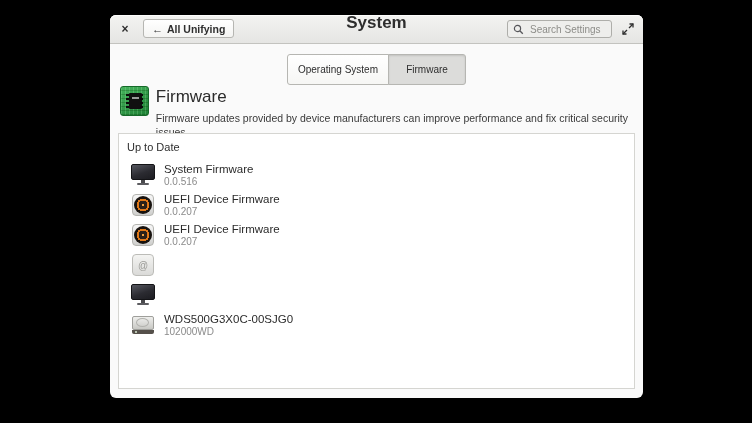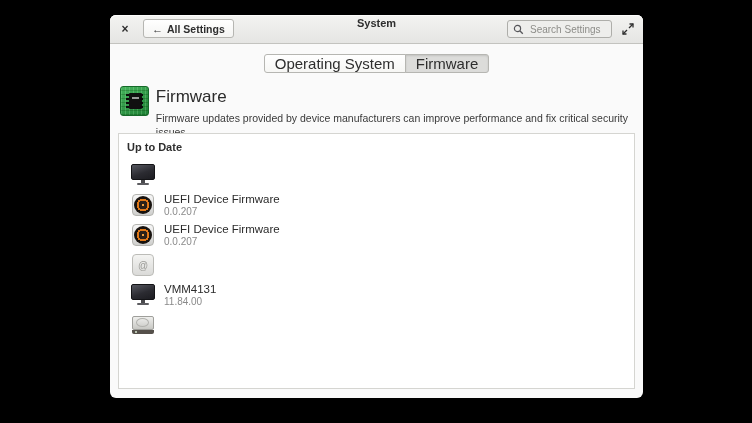--- a/index.html
+++ b/index.html
@@ -27,44 +27,44 @@
     position:absolute; left:33px; top:4px; height:19px; box-sizing:border-box;
     display:flex; align-items:center; gap:4px; padding:0 8px;
     background:linear-gradient(#ffffff,#f4f4f2);
     border:1px solid #b6b6b2; border-radius:3px;
     font-size:10.5px; font-weight:bold; color:#2e2e2e;
   }
   .back-arrow { font-size:11px; font-weight:bold; }
   .hb-title {
     position:absolute; left:0; right:0; top:0; height:16px;
     display:flex; align-items:center; justify-content:center;
-    font-size:11px; font-weight:bold; color:#2e2e2e; pointer-events:none;
+    font-size:17px; font-weight:bold; color:#2e2e2e; pointer-events:none;
   }
   .search-entry {
     position:absolute; right:31px; top:5px; width:105px; height:17px; box-sizing:border-box;
     background:#eeeeec; border:1px solid #aeaeaa; border-radius:3px;
     display:flex; align-items:center; gap:4px; padding:8px 5px;
   }
   .search-entry input {
     border:none; outline:none; background:transparent; width:80px;
     font-family:"Liberation Sans", sans-serif; font-size:10px; color:#2e2e2e;
   }
   .search-entry input::placeholder { color:#8d8d89; }
   .expand-btn {
     position:absolute; right:8px; top:7px; width:14px; height:14px;
     display:flex; align-items:center; justify-content:center;
   }
   
   .tabbar { position:absolute; left:0; right:0; top:39px; display:flex; justify-content:center; }
   .tab {
-    height:19px; box-sizing:border-box; padding:0 10px; min-width:78px;
+    height:31px; box-sizing:border-box; padding:0 10px; min-width:78px;
     display:flex; align-items:center; justify-content:center;
     background:linear-gradient(#ffffff,#f6f6f4);
     border:1px solid #b6b6b2; margin-left:-1px;
-    font-size:15px; color:#2e2e2e;
+    font-size:10px; color:#2e2e2e;
   }
   .tab:first-child { border-radius:3px 0 0 3px; margin-left:0; }
   .tab:last-child { border-radius:0 3px 3px 0; }
   .tab.active { background:#dcdcda; box-shadow:inset 0 1px 2px rgba(0,0,0,0.12); }
   
   .page-header { position:absolute; left:10px; top:71px; display:flex; gap:7px; }
   .icon-chip {
     width:30px; height:30px; border-radius:3px; position:relative; box-sizing:border-box;
     background:
       repeating-linear-gradient(0deg, rgba(0,50,0,0.22) 0 1px, transparent 1px 4px),
@@ -82,21 +82,21 @@
   .icon-chip .pins-r { position:absolute; top:7px; right:5px; width:3px; height:15px;
     background:repeating-linear-gradient(180deg,#0a0a0a 0 2px, transparent 2px 4px); }
   .page-titles { display:flex; flex-direction:column; }
   .page-title { font-size:17px; color:#2b2b2b; line-height:21px; }
   .page-desc { font-size:10.5px; color:#3a3a3a; line-height:14px; margin-top:4px; }
   
   .panel {
     position:absolute; left:8px; top:118px; width:517px; height:256px; box-sizing:border-box;
     background:#ffffff; border:1px solid #d5d5d1; padding:6px 8px; overflow:hidden;
   }
-  .section-title { font-size:11px; font-weight:bold; color:#2e2e2e; margin:1px 0 10px 0; }
+  .section-title { font-size:11px; font-weight:normal; color:#2e2e2e; margin:1px 0 10px 0; }
   .fw-row { display:flex; align-items:center; gap:9px; height:24px; margin-bottom:6px; padding-left:4px; }
   .fw-text { display:flex; flex-direction:column; justify-content:center; }
   .fw-name { font-size:11.5px; color:#2b2b2b; line-height:13px; }
   .fw-version { font-size:10px; color:#8a8a8a; line-height:12px; }
   .icon24 { width:24px; height:24px; position:relative; flex:0 0 24px; }
   
   .icon-monitor .scr { position:absolute; top:1px; left:0; width:24px; height:16px; box-sizing:border-box;
     background:linear-gradient(160deg,#565760 0%,#2b2b31 55%,#1c1c21 100%);
     border:1px solid #131316; border-radius:2px; }
   .icon-monitor .neck { position:absolute; top:17px; left:10px; width:4px; height:3px; background:#4a4a4e; }
@@ -122,21 +122,21 @@
 </style>
 </head>
 <body>
 
 <div class="window">
 
   <div class="headerbar">
     <div class="close-btn">×</div>
     <div class="back-btn">
       <span class="back-arrow">←</span>
-      <span>All Settings</span>
+      <span>All Unifying</span>
     </div>
     <div class="hb-title">System</div>
     <div class="search-entry">
       <span style="display:flex;">
         <svg width="11" height="11" viewBox="0 0 11 11">
             <circle cx="4.5" cy="4.5" r="3.1" fill="none" stroke="#56565a" stroke-width="1.2"></circle>
             <line x1="7" y1="7" x2="9.8" y2="9.8" stroke="#56565a" stroke-width="1.3"></line>
           </svg>
       </span>
       <input type="text" placeholder="Search Settings" style="">
@@ -170,20 +170,24 @@
 
   <div class="panel">
     <div class="section-title">Up to Date</div>
 
     <div class="fw-row">
       <span class="icon24 icon-monitor">
           <span class="scr"></span>
           <span class="neck"></span>
           <span class="base"></span>
         </span>
+      <span class="fw-text">
+        <span class="fw-name">System Firmware</span>
+        <span class="fw-version">0.0.516</span>
+      </span>
     </div>
 
     <div class="fw-row">
       <span class="icon24 icon-speaker">
           <span class="box">
             <span class="driver"></span>
           </span>
         </span>
       <span class="fw-text">
         <span class="fw-name">UEFI Device Firmware</span>
@@ -208,29 +212,29 @@
           <span class="box"></span>
         </span>
     </div>
 
     <div class="fw-row">
       <span class="icon24 icon-monitor">
           <span class="scr"></span>
           <span class="neck"></span>
           <span class="base"></span>
         </span>
-      <span class="fw-text">
-        <span class="fw-name">VMM4131</span>
-        <span class="fw-version">11.84.00</span>
-      </span>
     </div>
 
     <div class="fw-row">
       <span class="icon24 icon-drive">
           <span class="body"></span>
           <span class="platter"></span>
           <span class="front"></span>
           <span class="led"></span>
         </span>
+      <span class="fw-text">
+        <span class="fw-name">WDS500G3X0C-00SJG0</span>
+        <span class="fw-version">102000WD</span>
+      </span>
     </div>
 
   </div>
 </div>
 
 </body></html>

